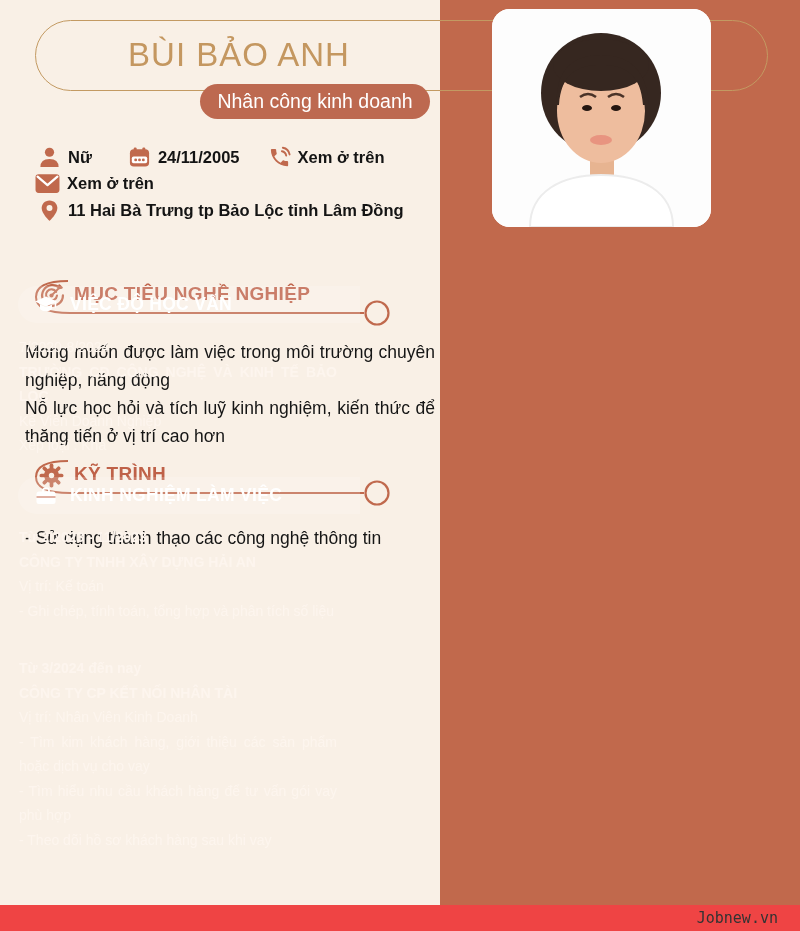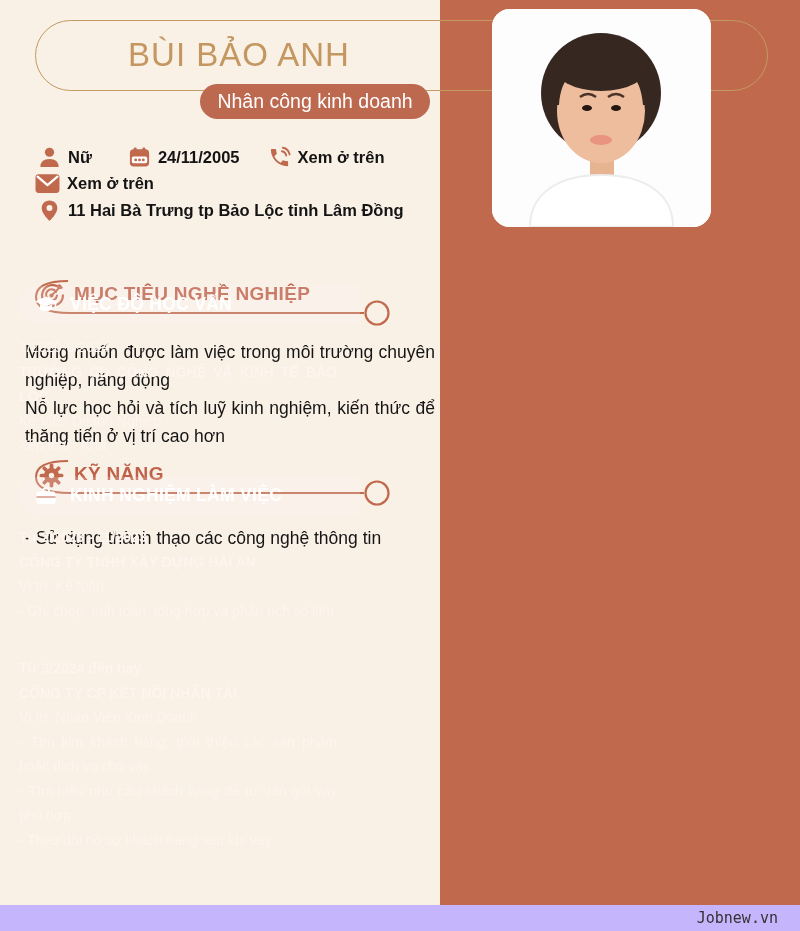--- a/index.html
+++ b/index.html
@@ -40,21 +40,21 @@
         border-radius:18.5px 0 0 18.5px;display:flex;align-items:center;}
   .band .b-icon{width:24px;height:24px;margin:0 12px 0 16px;flex:0 0 auto;}
   .band .b-title{color:#fff;font-size:17.5px;font-weight:bold;letter-spacing:.3px;white-space:nowrap;}
 
   .rblock{position:absolute;left:19px;width:318px;color:#fdf5ee;font-size:14px;line-height:24.5px;}
   .rblock .b{font-weight:bold;}
   .rblock .just{text-align:justify;}
   .rblock p{margin:0;}
 
   
-  .footer{position:absolute;left:0;top:905px;width:800px;height:26px;background:#c4b5fd;
+  .footer{position:absolute;left:0;top:905px;width:800px;height:26px;background:#ef4444;
           display:flex;align-items:center;justify-content:flex-end;}
   .footer .brand{font-family:"DejaVu Sans Mono",monospace;font-size:15px;color:#333;margin-right:22px;}
 </style>
 </head>
 <body>
 
 <div class="cv">
 
   <div class="right-panel"></div>
 
@@ -178,21 +178,21 @@
         <g transform="rotate(270 13 13)">
             <rect x="11.2" y="1.5" width="3.6" height="6" rx="1.6"></rect>
           </g>
         <g transform="rotate(315 13 13)">
             <rect x="11.2" y="1.5" width="3.6" height="6" rx="1.6"></rect>
           </g>
         <circle cx="13" cy="13" r="7.2"></circle>
       </g>
       <circle cx="13" cy="13" r="2.6" fill="#f9f0e6"></circle>
     </svg>
-    <div class="s-title">KỸ NĂNG</div>
+    <div class="s-title">KỸ TRÌNH</div>
   </div>
 
   <div class="skill-line" style="top:528px;">- Sử dụng thành thạo các công nghệ thông tin</div>
 
   <div class="band" style="top:286px;">
     <svg class="b-icon" viewBox="0 0 24 24">
       <polygon points="12,3.5 23,8.5 12,13.5 1,8.5" fill="#fff"></polygon>
       <path d="M6 11.6 v3.6 c0 1.6 2.7 2.9 6 2.9 s6 -1.3 6 -2.9 v-3.6 l-6 2.7 z" fill="#fff"></path>
       <path d="M21.5 9.5 v4.5" stroke="#fff" stroke-width="1.6" stroke-linecap="round"></path>
     </svg>

